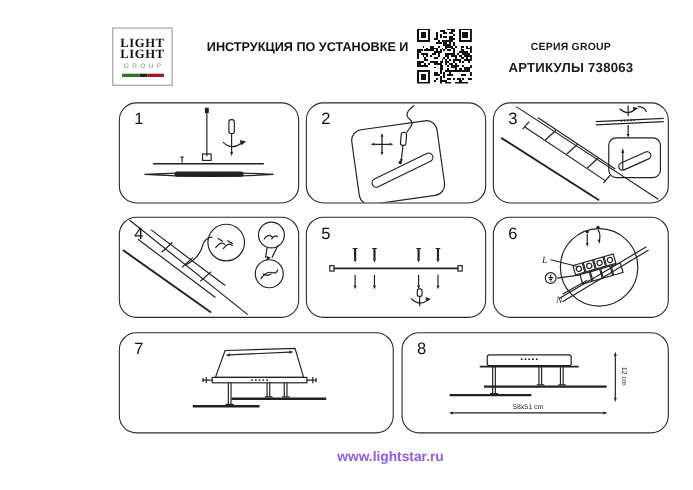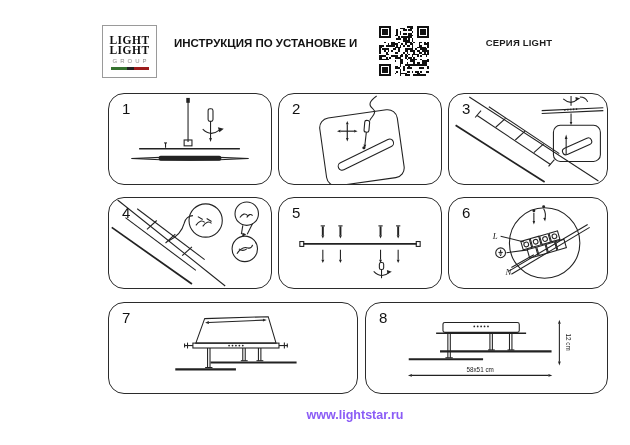--- a/index.html
+++ b/index.html
@@ -14,21 +14,21 @@
     display:flex;flex-direction:column;align-items:center;justify-content:center;
     padding-top:2px;
   }
   .logo-line{font-family:"Liberation Serif",serif;font-weight:bold;font-size:11.5px;line-height:10.5px;letter-spacing:.5px;color:#111;}
   .logo-group{font-size:6px;letter-spacing:3px;color:#8c8c8c;margin-top:2px;margin-left:3px;}
   .logo-flag{width:38px;height:3.5px;margin-top:3px;display:flex;}
   .logo-flag .seg-green{flex:1.1;background:#35722f;}
   .logo-flag .seg-dark{width:7px;background:#222;}
   .logo-flag .seg-red{flex:1;background:#9c1c1c;}
   .doc-title{
-    position:absolute;left:134px;top:35px;width:215px;
+    position:absolute;left:148px;top:35px;width:215px;
     font-size:11.5px;font-weight:bold;line-height:16px;color:#121212;
   }
   .qr{position:absolute;left:339px;top:26px;width:50px;height:52px;}
   .series-block{position:absolute;left:396px;top:37px;width:166px;text-align:center;}
   .series-label{font-size:9.5px;font-weight:bold;letter-spacing:.2px;}
   .articles-label{font-size:12px;font-weight:bold;margin-top:6px;letter-spacing:.2px;}
   
   .panel{
     position:absolute;border:1.3px solid #2b2b2b;border-radius:16px;
     box-sizing:border-box;background:#fff;
@@ -83,21 +83,22 @@
       </g>
       <g fill="#111" stroke="none">
         <rect x="2" y="2" width="3" height="3"></rect>
         <rect x="24" y="2" width="3" height="3"></rect>
         <rect x="2" y="24" width="3" height="3"></rect>
       </g>
     </svg>
   </div>
 
   <div class="series-block">
-    <div class="series-label">СЕРИЯ LIGHT</div>
+    <div class="series-label">СЕРИЯ GROUP</div>
+    <div class="articles-label">АРТИКУЛЫ 738063</div>
   </div>
 
   <div class="panel p1">
     <span class="num">1</span>
     <svg viewBox="0 0 164 92">
       <g stroke="#222" fill="none" stroke-width="1.1">
         <line x1="80" y1="7" x2="80" y2="49"></line>
         <rect x="78.2" y="4" width="3.6" height="5" fill="#222" stroke="none"></rect>
         <rect x="76" y="47" width="8" height="6"></rect>
         <line x1="30" y1="56" x2="133" y2="56" stroke-width="1.4"></line>

